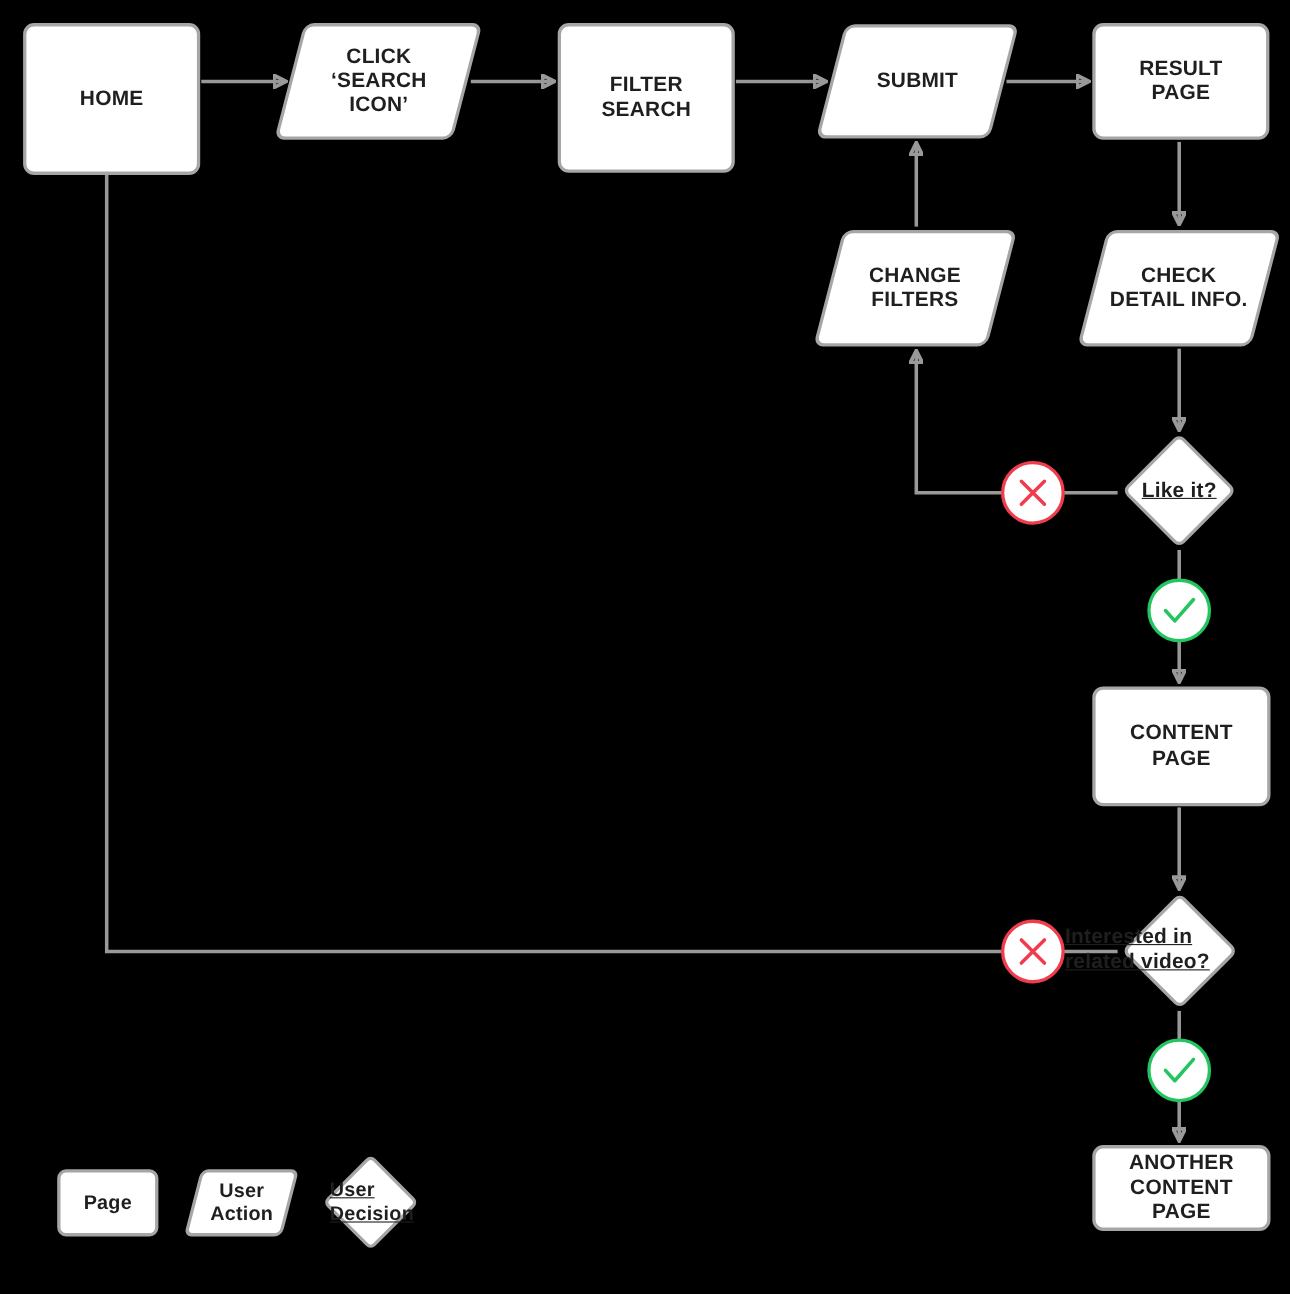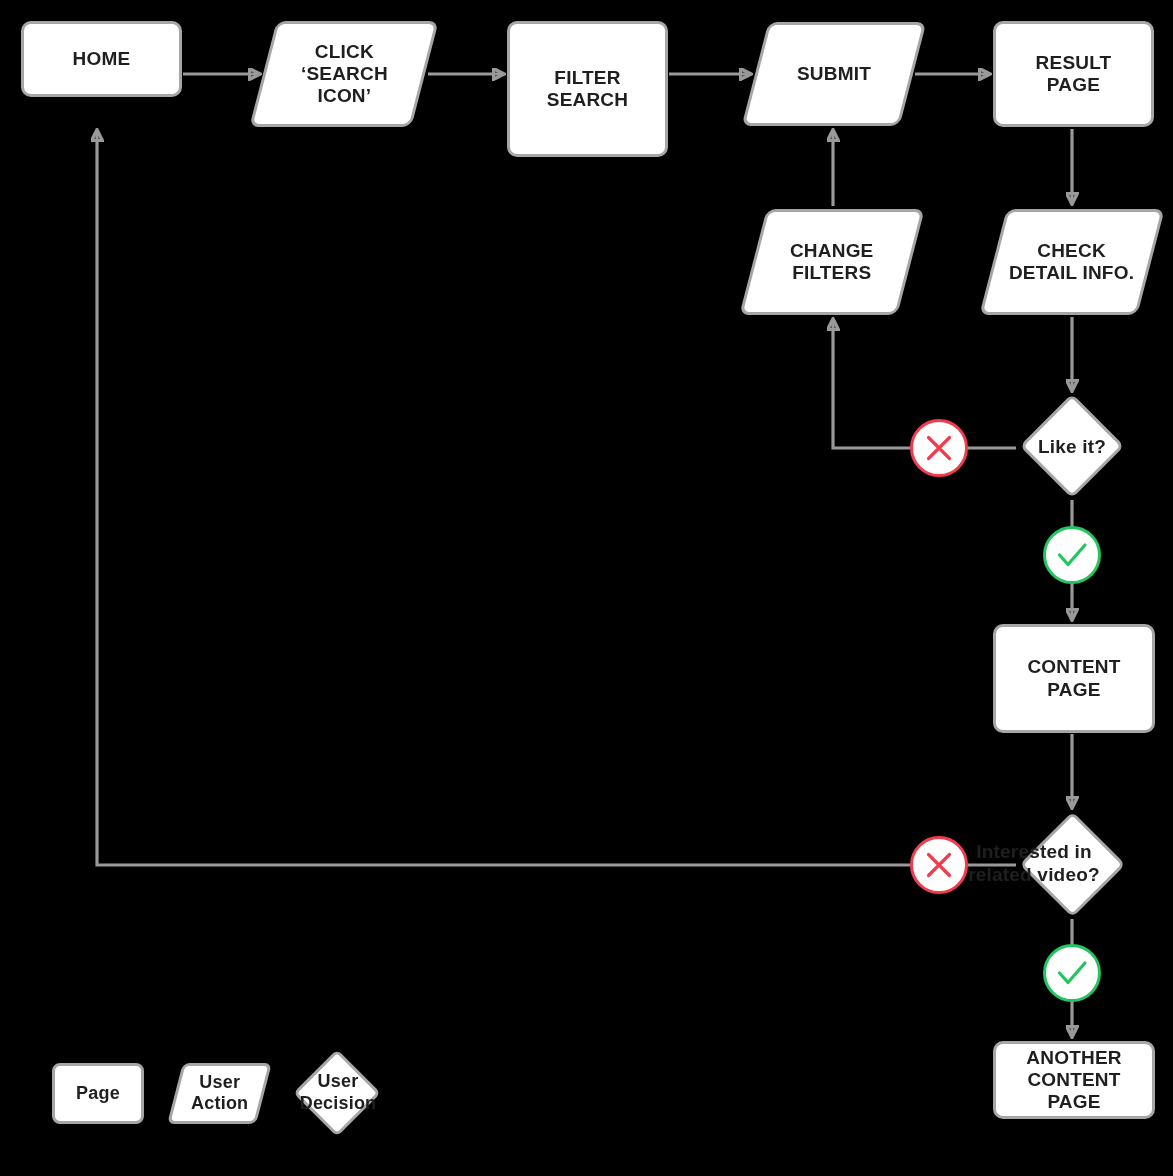--- a/index.html
+++ b/index.html
@@ -27,21 +27,21 @@
   .para{border-radius:9px;transform:skewX(-14.5deg);}
   .para .lbl{display:inline-block;transform:skewX(14.5deg);}
   .diamond{
     position:absolute;box-sizing:border-box;
     background:var(--shape-fill);border:3px solid var(--shape-border);
     border-radius:7px;transform:rotate(45deg);
   }
   .dlabel{
     position:absolute;transform:translate(-50%,-50%);
     font-weight:600;font-size:19px;line-height:1.2;letter-spacing:.2px;
-    text-align:center;white-space:pre;color:var(--ink);
+    text-align:left;white-space:pre;color:var(--ink);text-decoration:underline;
   }
   .legend-font{font-size:18px;}
   .badge{
     position:absolute;box-sizing:border-box;width:58px;height:58px;border-radius:50%;
     background:var(--shape-fill);border:3px solid;
     display:flex;align-items:center;justify-content:center;
   }
   .badge.no{border-color:var(--accent-red);}
   .badge.yes{border-color:var(--accent-green);}
   .badge svg{display:block;}
@@ -65,21 +65,21 @@
   <path d="M1072,129 V202" marker-end="url(#arw)"></path>
   <path d="M1072,317 V389" marker-end="url(#arw)"></path>
   <path d="M1016,448 H833 V321" marker-end="url(#arw)"></path>
   <path d="M833,206 V132" marker-end="url(#arw)"></path>
   <path d="M1072,500 V618" marker-end="url(#arw)"></path>
   <path d="M1072,734 V806" marker-end="url(#arw)"></path>
   <path d="M1016,865 H97 V132" marker-end="url(#arw)"></path>
   <path d="M1072,919 V1035" marker-end="url(#arw)"></path>
 </svg>
 
-<div class="node rect" style="left:21px;top:21px;width:161px;height:76px">
+<div class="node rect" style="left:21px;top:21px;width:161px;height:138px">
   <span class="lbl">HOME</span>
 </div>
 <div class="node rect" style="left:507px;top:21px;width:161px;height:136px">
   <span class="lbl">FILTER
 SEARCH</span>
 </div>
 <div class="node rect" style="left:993px;top:21px;width:161px;height:106px">
   <span class="lbl">RESULT
 PAGE</span>
 </div>

